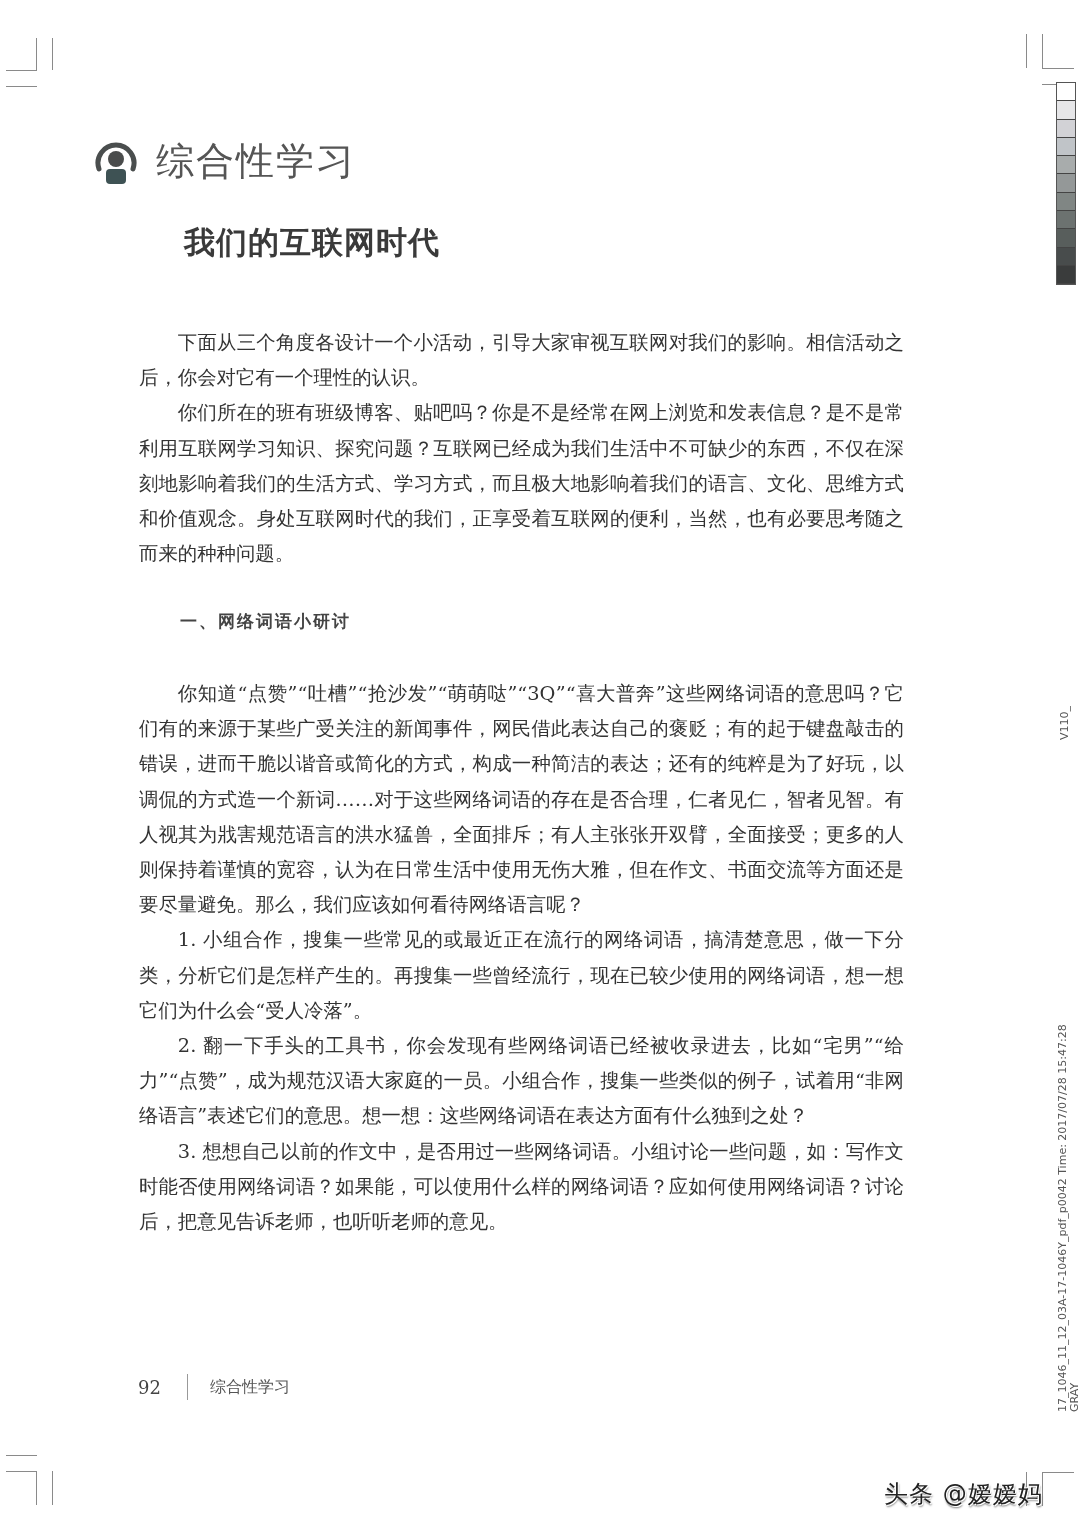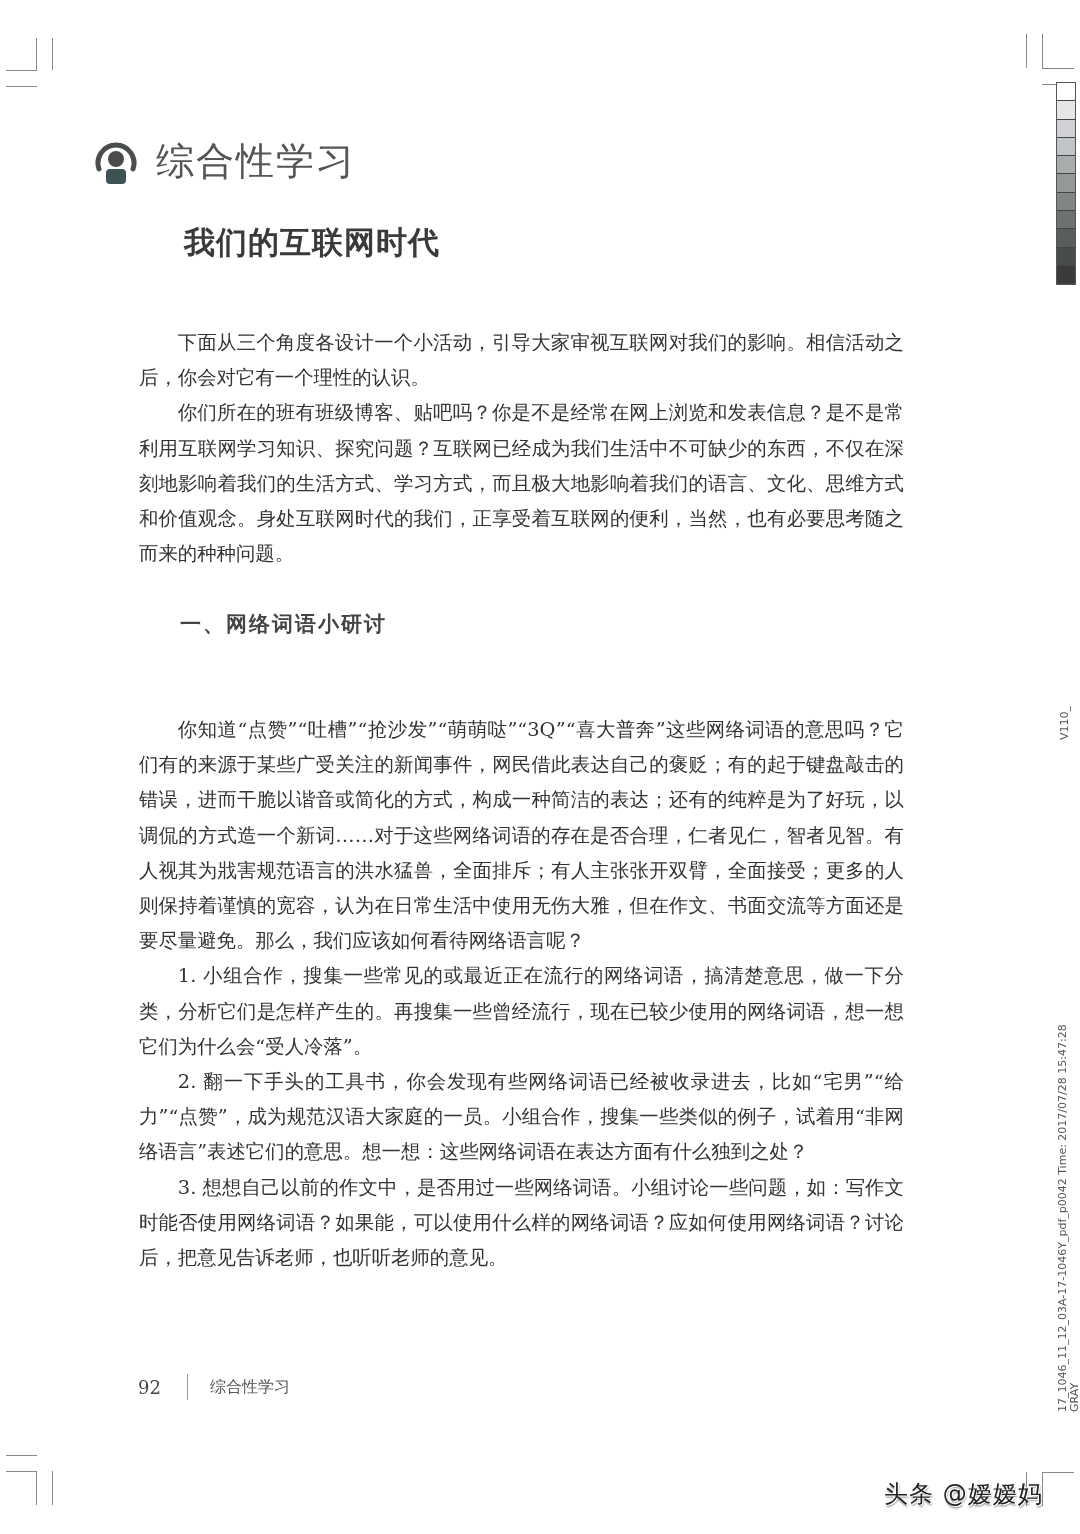--- a/index.html
+++ b/index.html
@@ -8,21 +8,21 @@
       background: #ffffff; color: #2a2a2a;
       font-family: "DejaVu Serif", "Liberation Serif", serif;
     }
     .crop { position: absolute; background: #8a8a8a; }
     .section-header { position: absolute; left: 94px; top: 136px; display: flex; align-items: center; }
     .section-icon { width: 44px; height: 46px; position: relative; margin-right: 18px; }
     .section-title { font-family: "DejaVu Sans", sans-serif; font-size: 38px; color: #555; letter-spacing: 2px; }
     .page-title { position: absolute; left: 184px; top: 222px; font-family: "DejaVu Sans", sans-serif; font-weight: bold; font-size: 31px; color: #3a3a3a; letter-spacing: 1px; }
     .body-text { position: absolute; left: 139px; width: 765px; font-size: 19.4px; line-height: 35.2px; color: #333; text-align: justify; }
     .body-text p { margin: 0; text-indent: 2em; }
-    .sub-heading { position: absolute; left: 180px; top: 610px; font-family: "DejaVu Sans", sans-serif; font-size: 21px; color: #444; letter-spacing: 2px; }
+    .sub-heading { position: absolute; left: 180px; top: 610px; font-family: "DejaVu Sans", sans-serif; font-size: 17px; color: #444; letter-spacing: 2px; }
     .footer { position: absolute; left: 138px; top: 1374px; display: flex; align-items: center; font-size: 18px; color: #444; text-align: center; }
     .footer-divider { width: 1px; height: 26px; background: #999; margin: 0 22px 0 26px; }
     .footer-label { font-family: "DejaVu Sans", sans-serif; font-size: 16px; color: #555; }
     .gray-scale { position: absolute; left: 1056px; top: 82px; width: 18px; border: 1px solid #555; }
     .gray-scale div { height: 17.3px; border-bottom: 1px solid #444; }
     .side-text { position: absolute; font-family: "DejaVu Sans", sans-serif; font-size: 11px; color: #555; transform: rotate(-90deg); transform-origin: left top; white-space: nowrap; }
     .watermark { position: absolute; left: 884px; top: 1478px; font-family: "DejaVu Sans", sans-serif; font-size: 24px; color: #222; text-shadow: 1px 1px 0 #fff, -1px -1px 0 #fff, 1px 2px 2px #777; letter-spacing: 1px; text-align: center; }
   </style>
 </head>
 <body>
@@ -70,21 +70,21 @@
 
 <h1 class="page-title" style="margin:0;text-align:center;">我们的互联网时代</h1>
 
 <div class="body-text" style="top:325px;">
   <p>下面从三个角度各设计一个小活动，引导大家审视互联网对我们的影响。相信活动之后，你会对它有一个理性的认识。</p>
   <p>你们所在的班有班级博客、贴吧吗？你是不是经常在网上浏览和发表信息？是不是常利用互联网学习知识、探究问题？互联网已经成为我们生活中不可缺少的东西，不仅在深刻地影响着我们的生活方式、学习方式，而且极大地影响着我们的语言、文化、思维方式和价值观念。身处互联网时代的我们，正享受着互联网的便利，当然，也有必要思考随之而来的种种问题。</p>
 </div>
 
 <h2 class="sub-heading" style="margin:0;">一、网络词语小研讨</h2>
 
-<div class="body-text" style="top:712px;">
+<div class="body-text" style="top:676px;">
   <p>你知道“点赞”“吐槽”“抢沙发”“萌萌哒”“3Q”“喜大普奔”这些网络词语的意思吗？它们有的来源于某些广受关注的新闻事件，网民借此表达自己的褒贬；有的起于键盘敲击的错误，进而干脆以谐音或简化的方式，构成一种简洁的表达；还有的纯粹是为了好玩，以调侃的方式造一个新词……对于这些网络词语的存在是否合理，仁者见仁，智者见智。有人视其为戕害规范语言的洪水猛兽，全面排斥；有人主张张开双臂，全面接受；更多的人则保持着谨慎的宽容，认为在日常生活中使用无伤大雅，但在作文、书面交流等方面还是要尽量避免。那么，我们应该如何看待网络语言呢？</p>
   <p>1. 小组合作，搜集一些常见的或最近正在流行的网络词语，搞清楚意思，做一下分类，分析它们是怎样产生的。再搜集一些曾经流行，现在已较少使用的网络词语，想一想它们为什么会“受人冷落”。</p>
   <p>2. 翻一下手头的工具书，你会发现有些网络词语已经被收录进去，比如“宅男”“给力”“点赞”，成为规范汉语大家庭的一员。小组合作，搜集一些类似的例子，试着用“非网络语言”表述它们的意思。想一想：这些网络词语在表达方面有什么独到之处？</p>
   <p>3. 想想自己以前的作文中，是否用过一些网络词语。小组讨论一些问题，如：写作文时能否使用网络词语？如果能，可以使用什么样的网络词语？应如何使用网络词语？讨论后，把意见告诉老师，也听听老师的意见。</p>
 </div>
 
 <div class="footer">
   <span>92</span>
   <span class="footer-divider"></span>
   <span class="footer-label">综合性学习</span>

